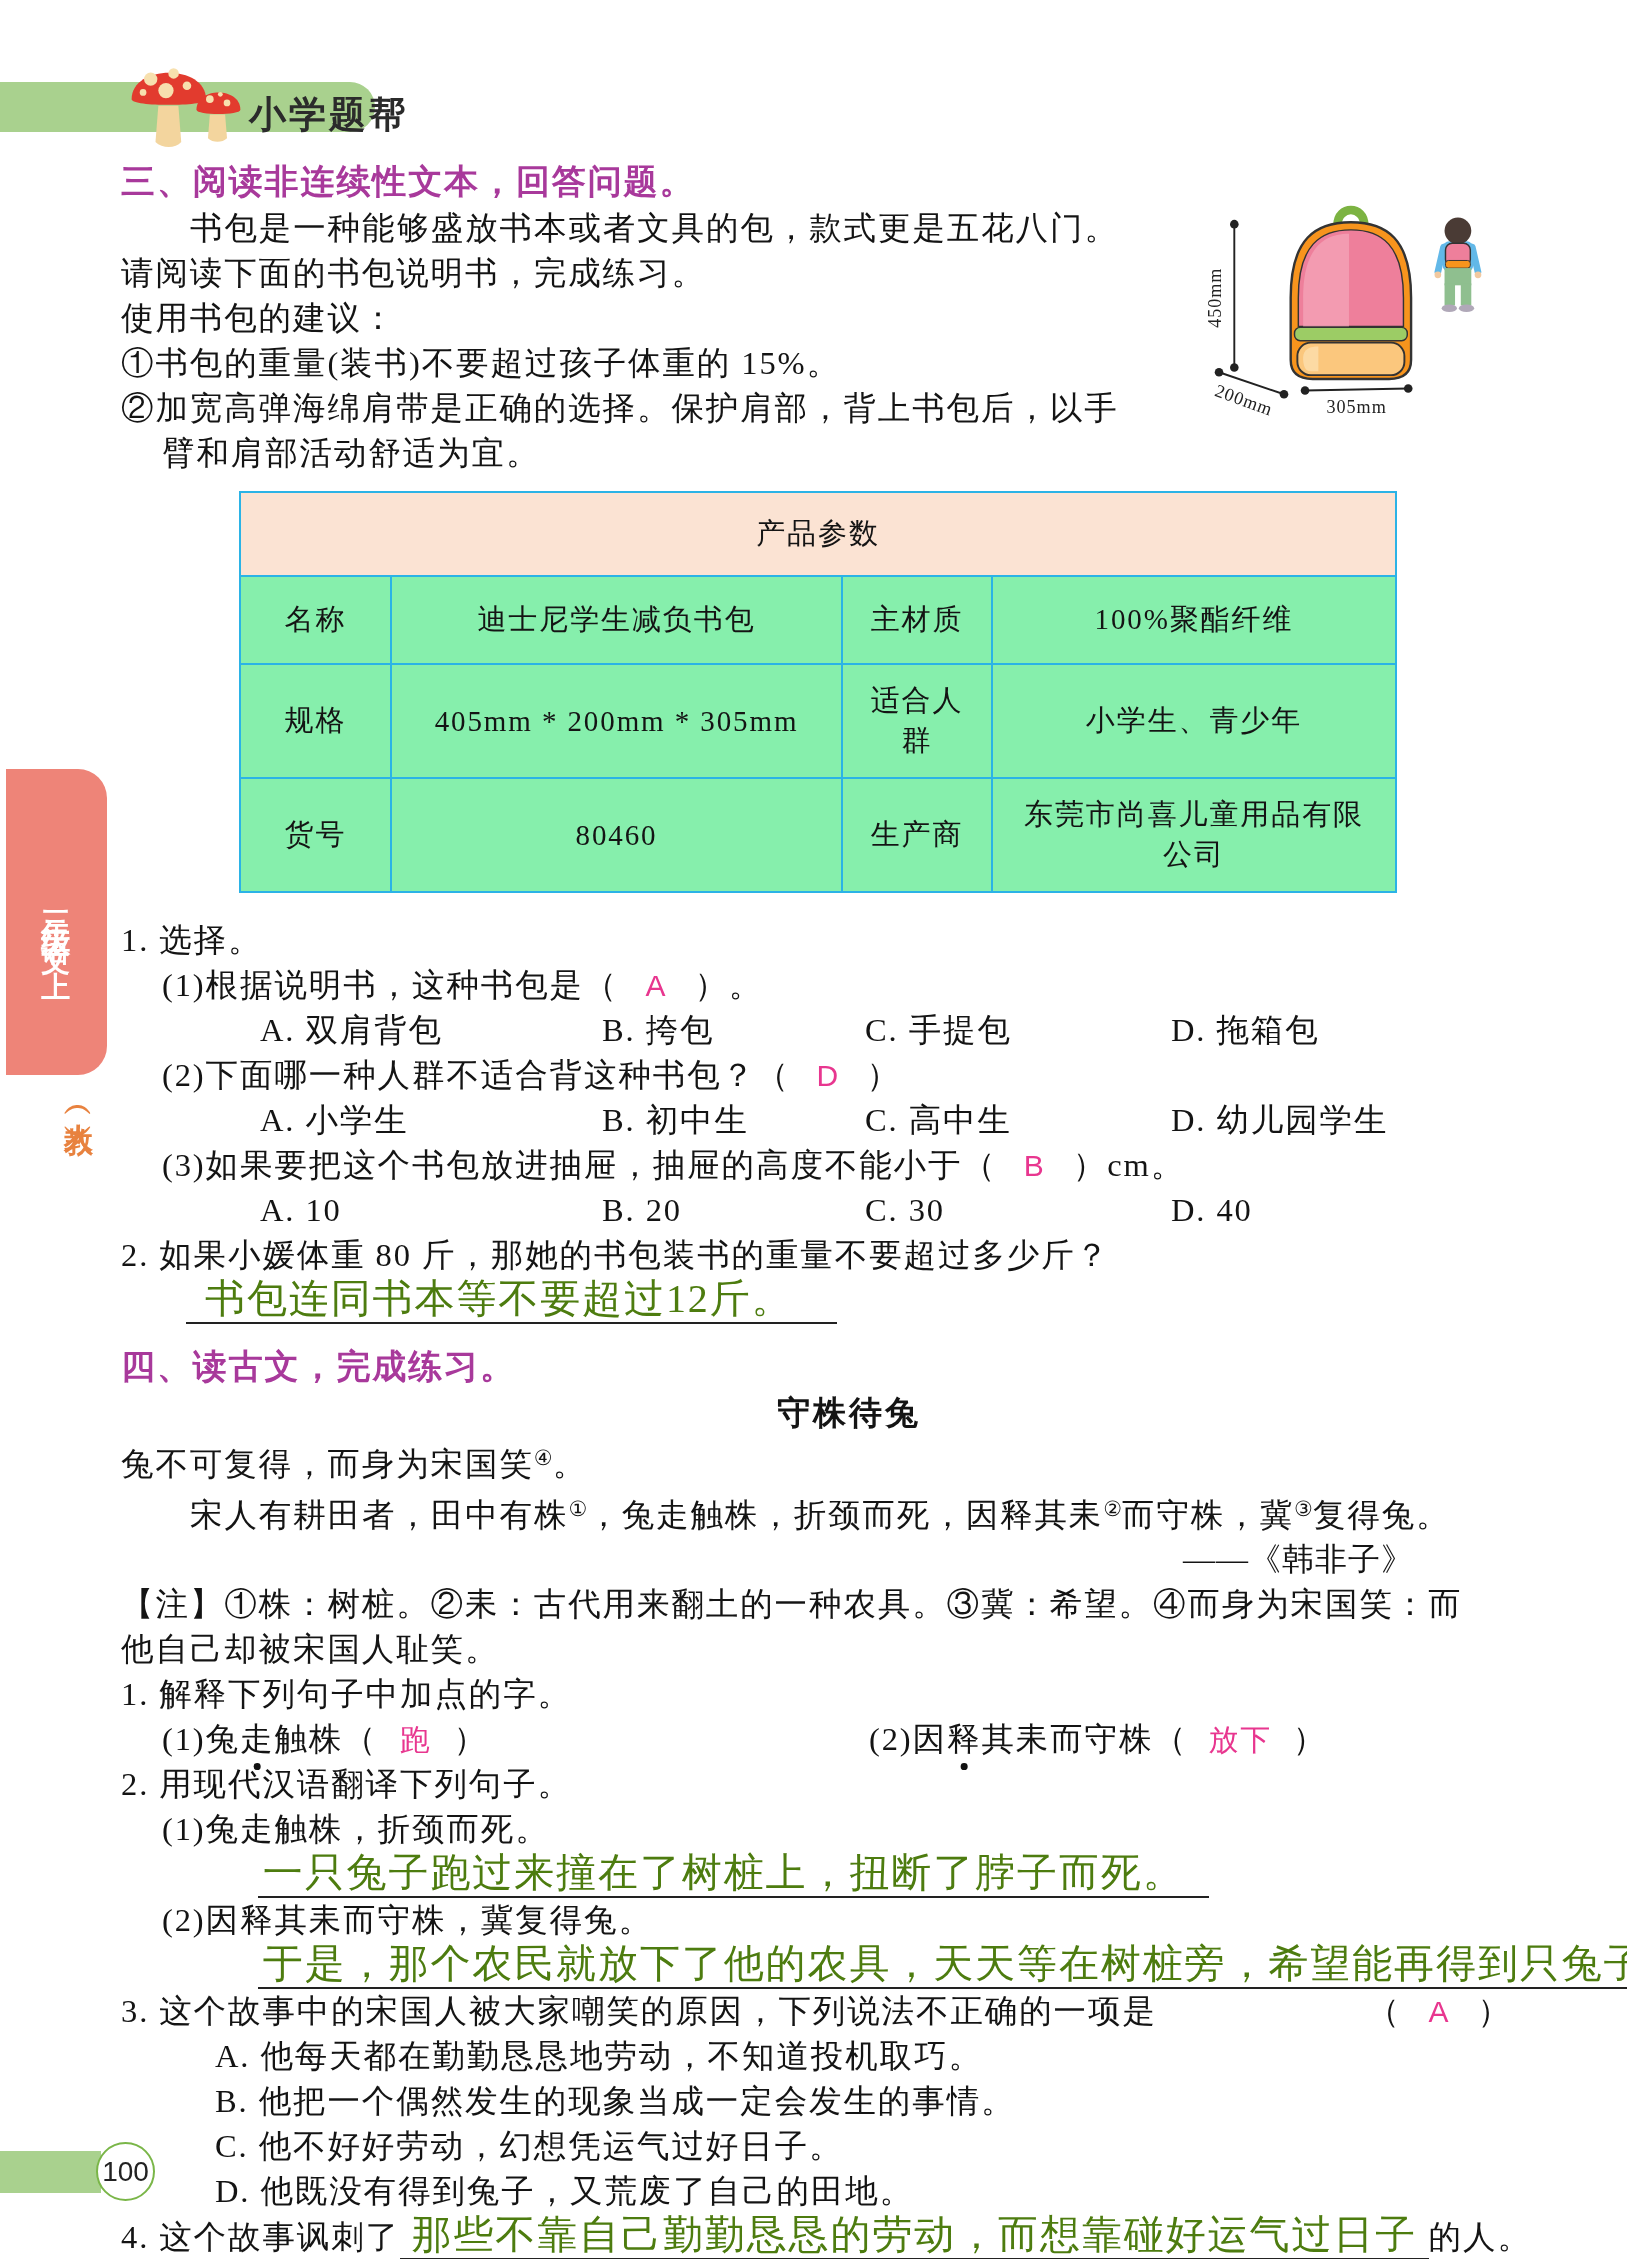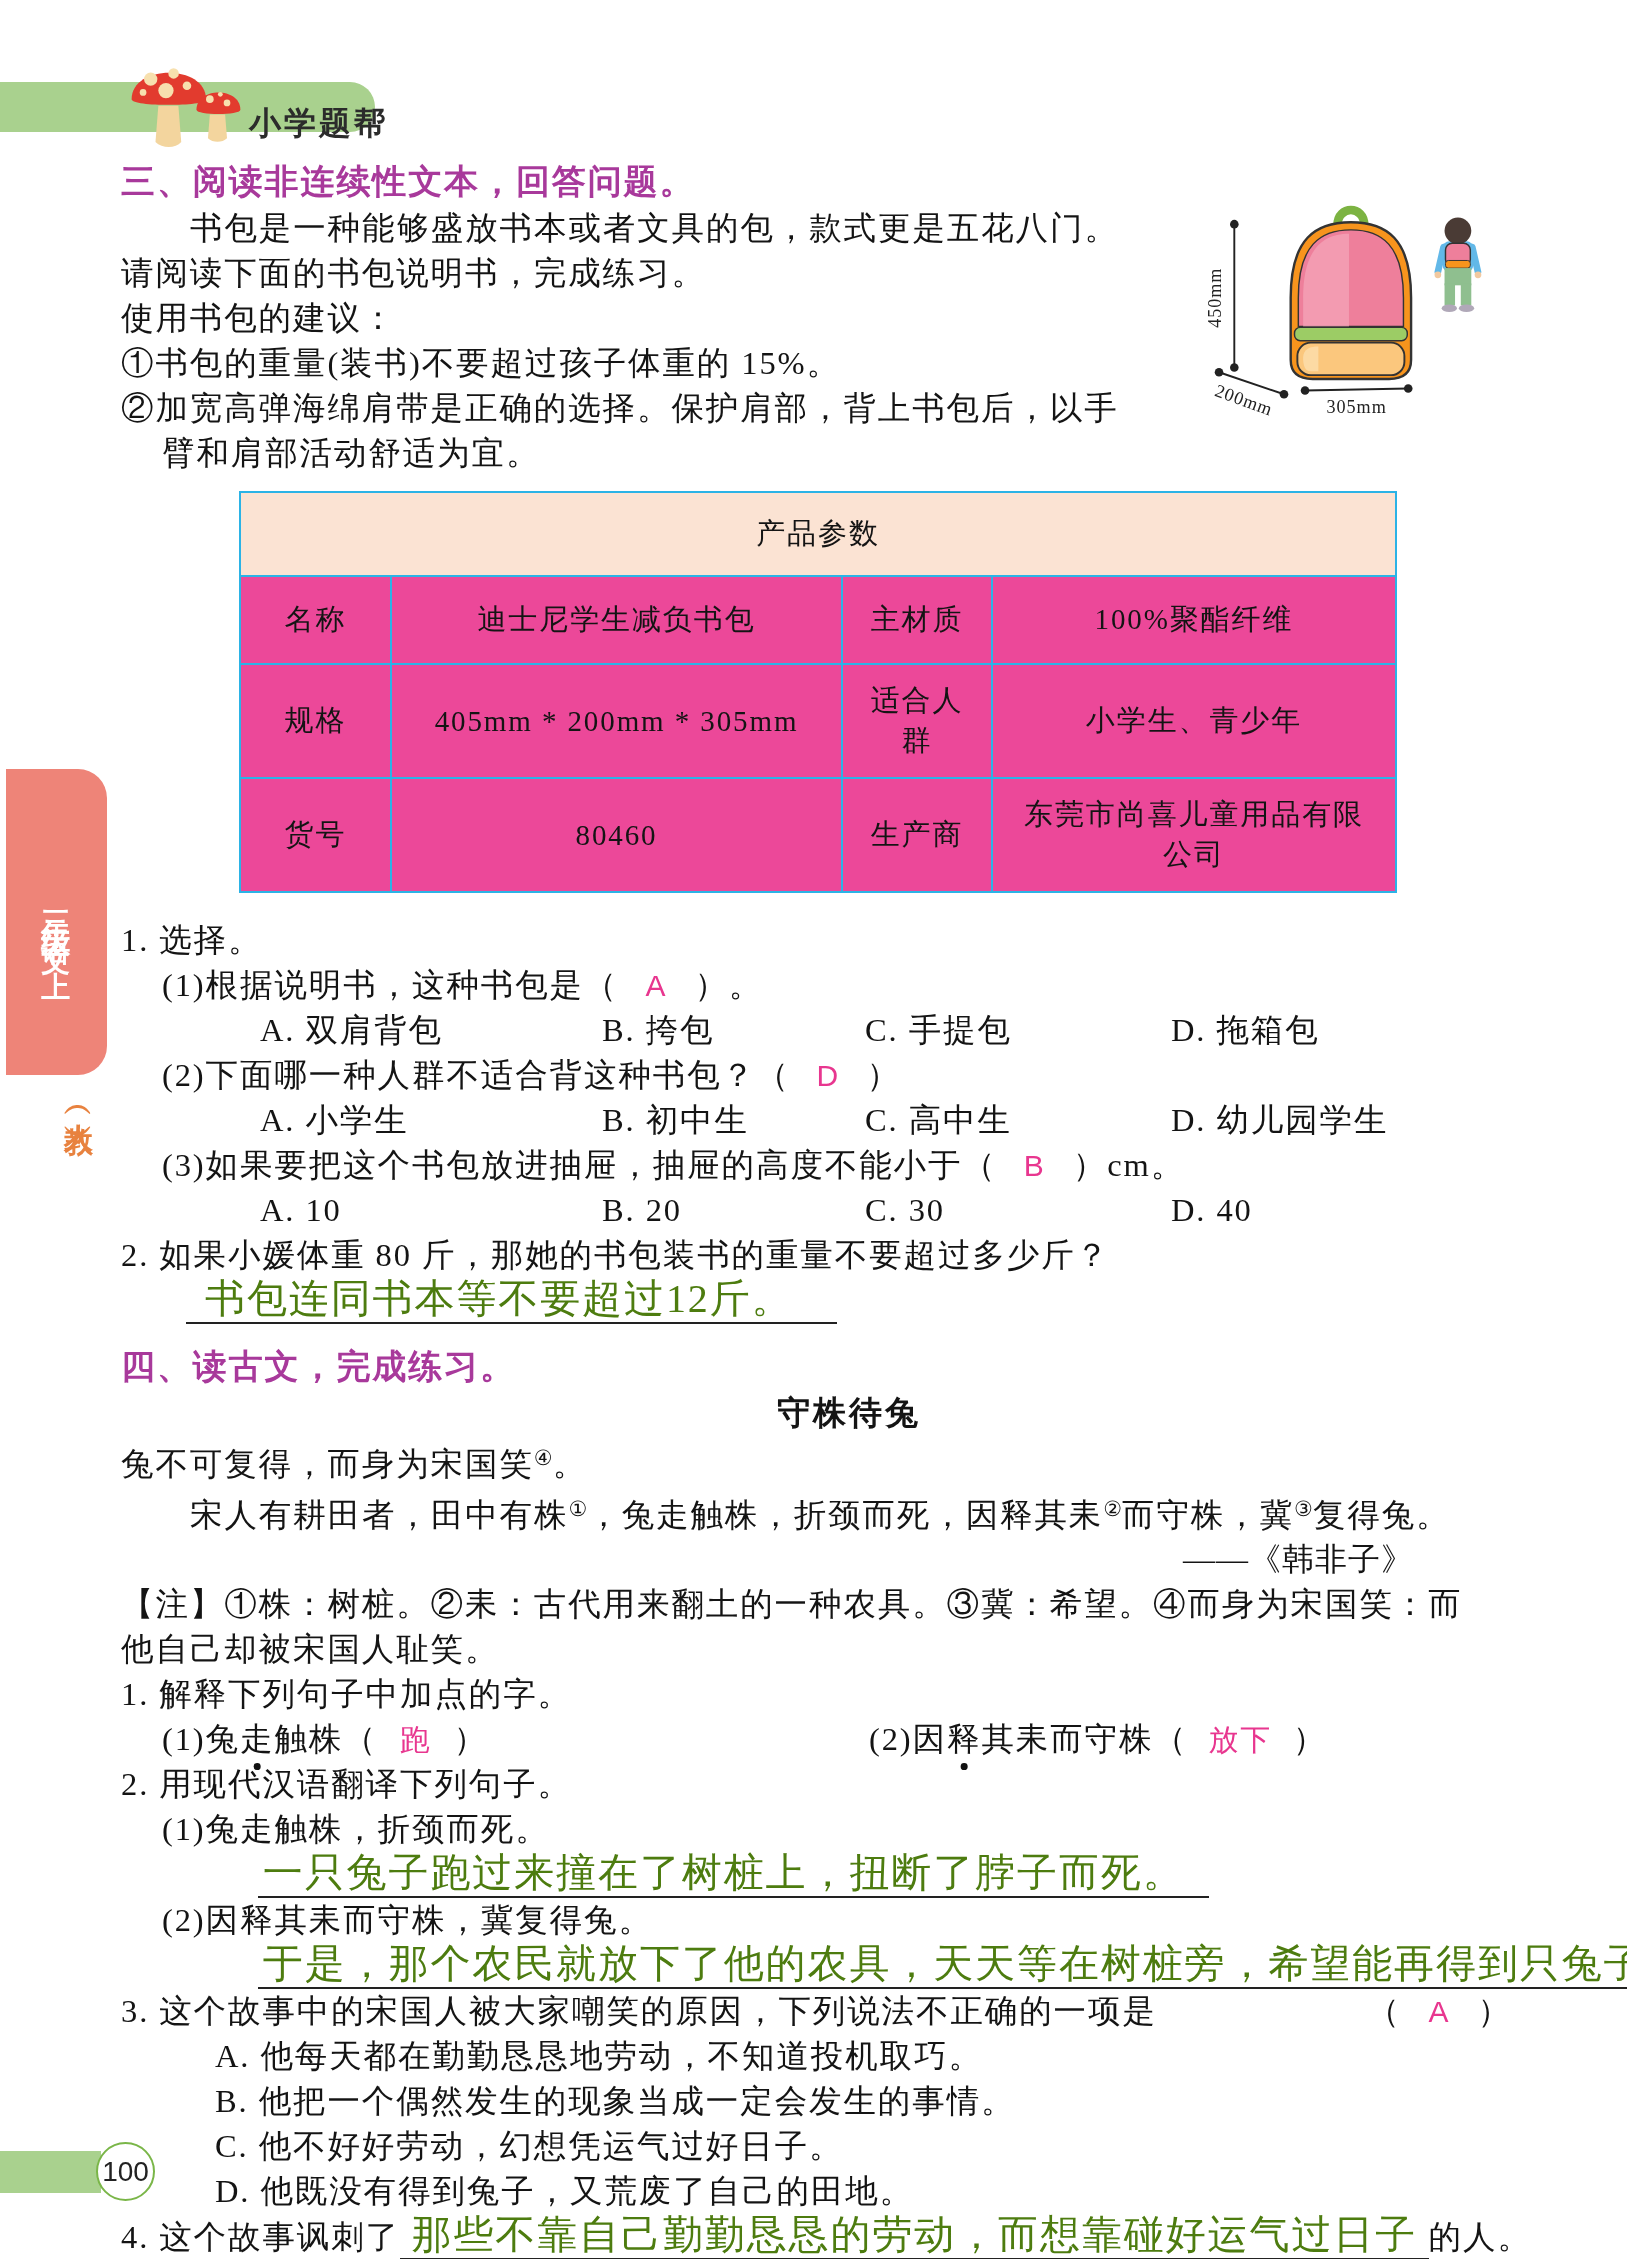--- a/index.html
+++ b/index.html
@@ -2,22 +2,22 @@
 <html><head>
 <meta charset="utf-8">
 <style>
   html,body{margin:0;padding:0;background:#fff;}
   .page{position:relative;width:1628px;height:2260px;background:#ffffff;overflow:hidden;
         font-family:"Liberation Serif",serif;color:#141414;}
 
   
   .header-bar{position:absolute;left:0;top:82px;width:375px;height:50px;background:#a9d18e;
               border-radius:0 27px 27px 0;}
-  .brand{position:absolute;left:249px;top:102px;font-family:"Liberation Sans",sans-serif;
-         font-weight:bold;font-size:32px;color:#2b2b2b;letter-spacing:2.9px;}
+  .brand{position:absolute;left:249px;top:90px;font-family:"Liberation Sans",sans-serif;
+         font-weight:bold;font-size:37px;color:#2b2b2b;letter-spacing:2.9px;}
   .mushrooms{position:absolute;left:124px;top:54px;}
 
   
   .sidebar-tab{position:absolute;left:5.7px;top:769px;width:101px;height:306px;background:#ee8478;
                border-radius:0 29px 29px 0;display:flex;align-items:center;justify-content:center;}
   .sidebar-text{writing-mode:vertical-rl;text-orientation:mixed;color:#ffffff;
                 font-family:"Liberation Sans",sans-serif;font-weight:bold;font-size:29px;letter-spacing:8.6px;}
   .edition{position:absolute;left:59px;top:1097px;writing-mode:vertical-rl;text-orientation:mixed;
            color:#e8823f;font-family:"Liberation Sans",sans-serif;font-weight:bold;font-size:29px;letter-spacing:3.8px;}
 
@@ -43,21 +43,21 @@
   .ans-letter{display:inline-block;min-width:76px;text-align:center;color:#e8368f;
               font-family:"Liberation Sans",sans-serif;font-size:30px;}
   .ans-pink{color:#4d7c0f;font-size:40px;letter-spacing:1.9px;}
   .u-line{border-bottom:2.9px solid #222;display:inline-block;line-height:42px;}
 
   
   .table-wrap{margin:15.3px 0 25px 118px;}
   table.spec{border-collapse:collapse;}
   table.spec td{border:2.9px solid #2bb3e6;text-align:center;font-size:29px;letter-spacing:1.9px;padding:16px;}
   .th-row td{background:#fbe3d3;height:50px;font-size:30px;}
-  .d-row td{height:54px;background:#ec4899;}
+  .d-row td{height:54px;background:#86efac;}
 
   .passage-title{text-align:center;font-weight:bold;font-size:33px;line-height:45px;letter-spacing:2.9px;}
   .attribution{text-align:right;padding-right:163px;font-size:32px;line-height:45px;letter-spacing:1px;}
   .sup{font-size:21px;vertical-align:9.6px;letter-spacing:0;}
   .em-dot{position:relative;display:inline-block;}
   .em-dot::after{content:"";position:absolute;left:50%;transform:translateX(-50%);bottom:-7.6px;
                  width:6.7px;height:6.7px;border-radius:50%;background:#111;}
   .q3-stem{position:relative;}
   .q3-bracket{position:absolute;left:1246px;top:0;}
   .fill-row{position:relative;height:45px;}

